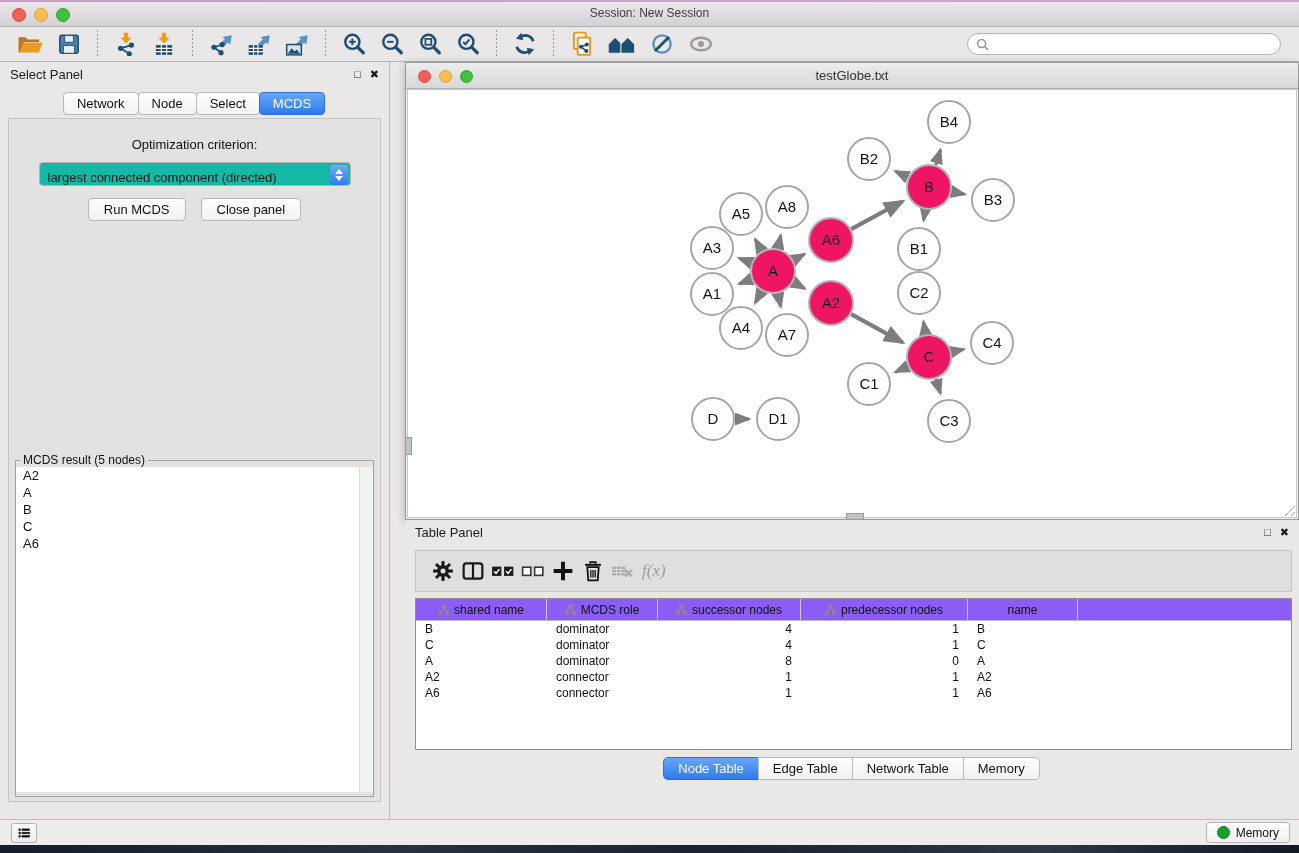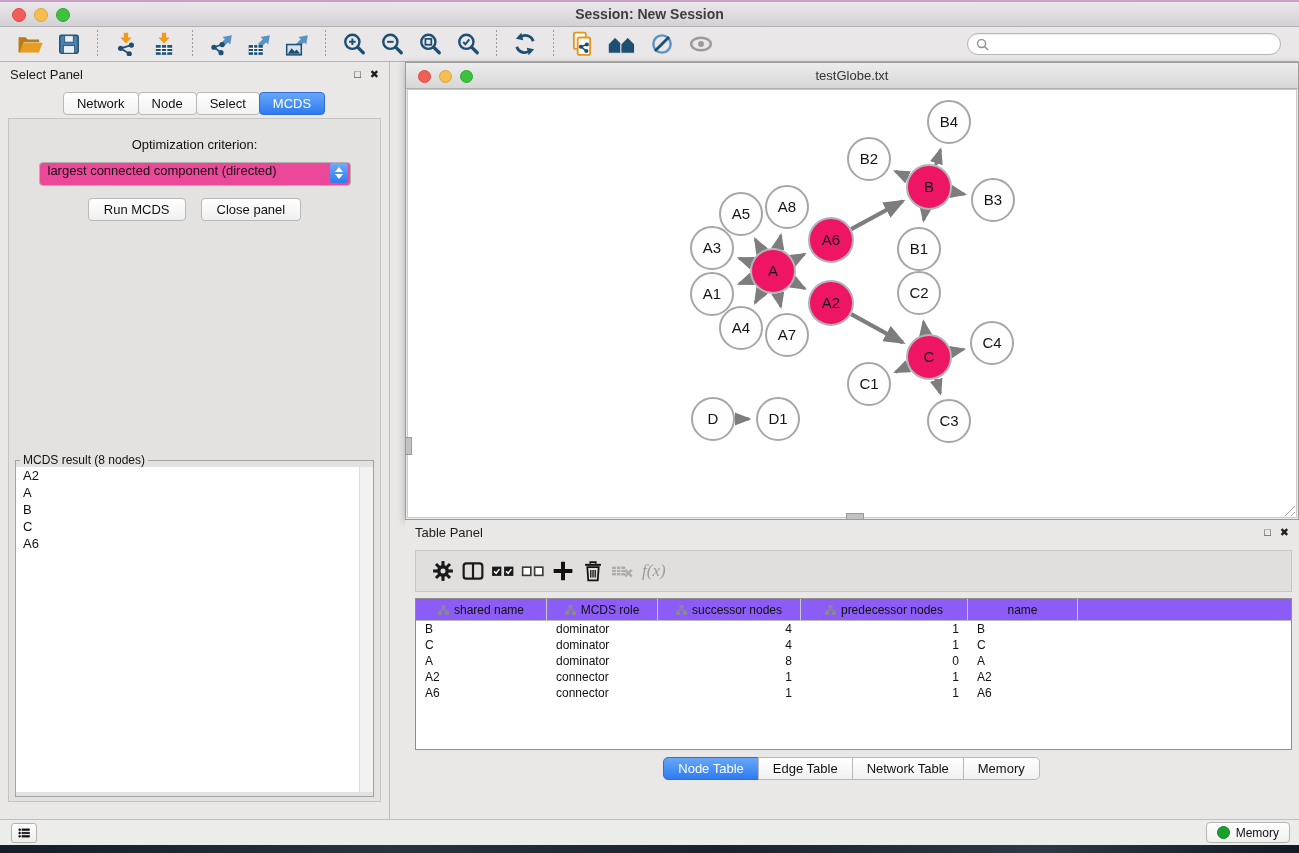--- a/index.html
+++ b/index.html
@@ -10,21 +10,21 @@
   .desktop-bottom{position:absolute;left:0;bottom:0;width:100%;height:8px;
        background:linear-gradient(90deg,#141d28,#27333f 30%,#1a222d 55%,#2c3845 80%,#121a24);}
   
   .titlebar{position:absolute;left:0;top:2px;width:100%;height:24px;
        background:linear-gradient(#eae8ea,#d3d1d3);border-bottom:1px solid #b2b0b2;}
   .lights{position:absolute;left:12px;top:6px;display:flex;gap:8px;}
   .light{width:12px;height:12px;border-radius:50%;}
   .light.red{background:#f25f58;border:0.5px solid #dd4a44;}
   .light.yellow{background:#f6bd4f;border:0.5px solid #dfa33c;}
   .light.green{background:#3fc13f;border:0.5px solid #2fa82f;}
-  .win-title{position:absolute;left:0;right:0;top:4px;text-align:center;font-size:14px;color:#3d3d3d;font-weight:700;}
+  .win-title{position:absolute;left:0;right:0;top:4px;text-align:center;font-size:12px;color:#3d3d3d;font-weight:400;}
   
   .toolbar{position:absolute;left:0;top:27px;width:100%;height:35px;background:#e9e7e8;
        border-bottom:1px solid #b6b4b5;display:flex;align-items:center;padding:0 10px;box-sizing:border-box;}
   .tb{background:none;border:none;padding:2px;margin:0 4px;cursor:pointer;display:flex;align-items:center;justify-content:center;height:30px;}
   .tb svg{display:block;}
   .tsep{width:1px;height:28px;margin:0 9px;background-image:linear-gradient(#9a9a9a 40%,transparent 40%);background-size:1px 4px;}
   .search{margin-left:auto;margin-right:8px;width:296px;height:20px;border:1px solid #b7b6b6;border-radius:11px;
        background:#fff;display:flex;align-items:center;padding:0 8px;box-shadow:inset 0 1px 2px rgba(0,0,0,.07);}
   .search input{border:none;outline:none;flex:1;font-size:12px;background:transparent;margin-left:5px;font-family:inherit;}
   
@@ -32,22 +32,22 @@
   .panel-head .sp{flex:1;}
   .mini-btn{font-size:11px;color:#1c1c1c;margin-left:9px;cursor:pointer;line-height:1;}
   
   .control-panel{position:absolute;left:0;top:62px;width:390px;bottom:33px;background:#e9e8e7;border-right:1px solid #bdbcbb;box-sizing:border-box;}
   .cp-tabs{display:flex;justify-content:center;margin-top:6px;}
   .cp-tab{font-size:13px;padding:3px 13px;background:linear-gradient(#ffffff,#f2f2f2);border:1px solid #b9b8b7;
        margin-left:-1px;color:#111;cursor:pointer;border-radius:4px;position:relative;}
   .cp-tab.sel{background:linear-gradient(#68a7f8,#2e7bf0);color:#fff;border-color:#2f6fd2;z-index:2;}
   .cp-card{position:absolute;left:8px;right:8px;top:56px;bottom:18px;background:#e3e2e1;border:1px solid #c6c5c4;}
   .opt-label{text-align:center;font-size:13px;color:#111;margin-top:18px;}
-  .select{margin:10px auto 0 auto;width:312px;height:24px;background:#ec4899;border:1px solid #b3b2b1;border-radius:4px;
-       display:flex;align-items:flex-start;box-sizing:border-box;cursor:pointer;}
+  .select{margin:10px auto 0 auto;width:312px;height:24px;background:#14b8a6;border:1px solid #b3b2b1;border-radius:4px;
+       display:flex;align-items:flex-end;box-sizing:border-box;cursor:pointer;}
   .select .val{flex:1;font-size:13px;color:#111;padding-left:8px;white-space:nowrap;}
   .stepper{width:18px;height:20px;margin-right:2px;border-radius:3px;background:linear-gradient(#6fabf9,#2e7bf0);
        display:flex;flex-direction:column;align-items:center;justify-content:center;gap:2px;}
   .stepper .up{width:0;height:0;border-left:4px solid transparent;border-right:4px solid transparent;border-bottom:5px solid #fff;}
   .stepper .dn{width:0;height:0;border-left:4px solid transparent;border-right:4px solid transparent;border-top:5px solid #fff;}
   .cp-buttons{display:flex;justify-content:center;gap:15px;margin-top:12px;}
   .btn{font-size:13px;color:#111;padding:3px 15px;background:linear-gradient(#ffffff,#f0f0f0);
        border:1px solid #b9b8b7;border-radius:4px;cursor:pointer;font-family:inherit;}
   .mcds-fieldset{position:absolute;left:6px;right:6px;top:334px;bottom:4px;border:1px solid #a3a2a1;margin:0;padding:0;}
   .mcds-fieldset legend{font-size:12px;color:#111;margin-left:4px;padding:0 3px;}
@@ -267,21 +267,21 @@
         <span class="stepper">
             <span class="up"></span>
             <span class="dn"></span>
           </span>
       </div>
       <div class="cp-buttons">
         <button class="btn">Run MCDS</button>
         <button class="btn">Close panel</button>
       </div>
       <fieldset class="mcds-fieldset">
-        <legend>MCDS result (8 nodes)</legend>
+        <legend>MCDS result (5 nodes)</legend>
         <div style="position:relative;height:calc(100% - 4px);">
           <div class="mcds-list" id="mcds-list">
               <div class="mcds-item">A2</div>
               <div class="mcds-item">A</div>
               <div class="mcds-item">B</div>
               <div class="mcds-item">C</div>
               <div class="mcds-item">A6</div>
             </div>
           <div class="mcds-scroll"></div>
         </div>

